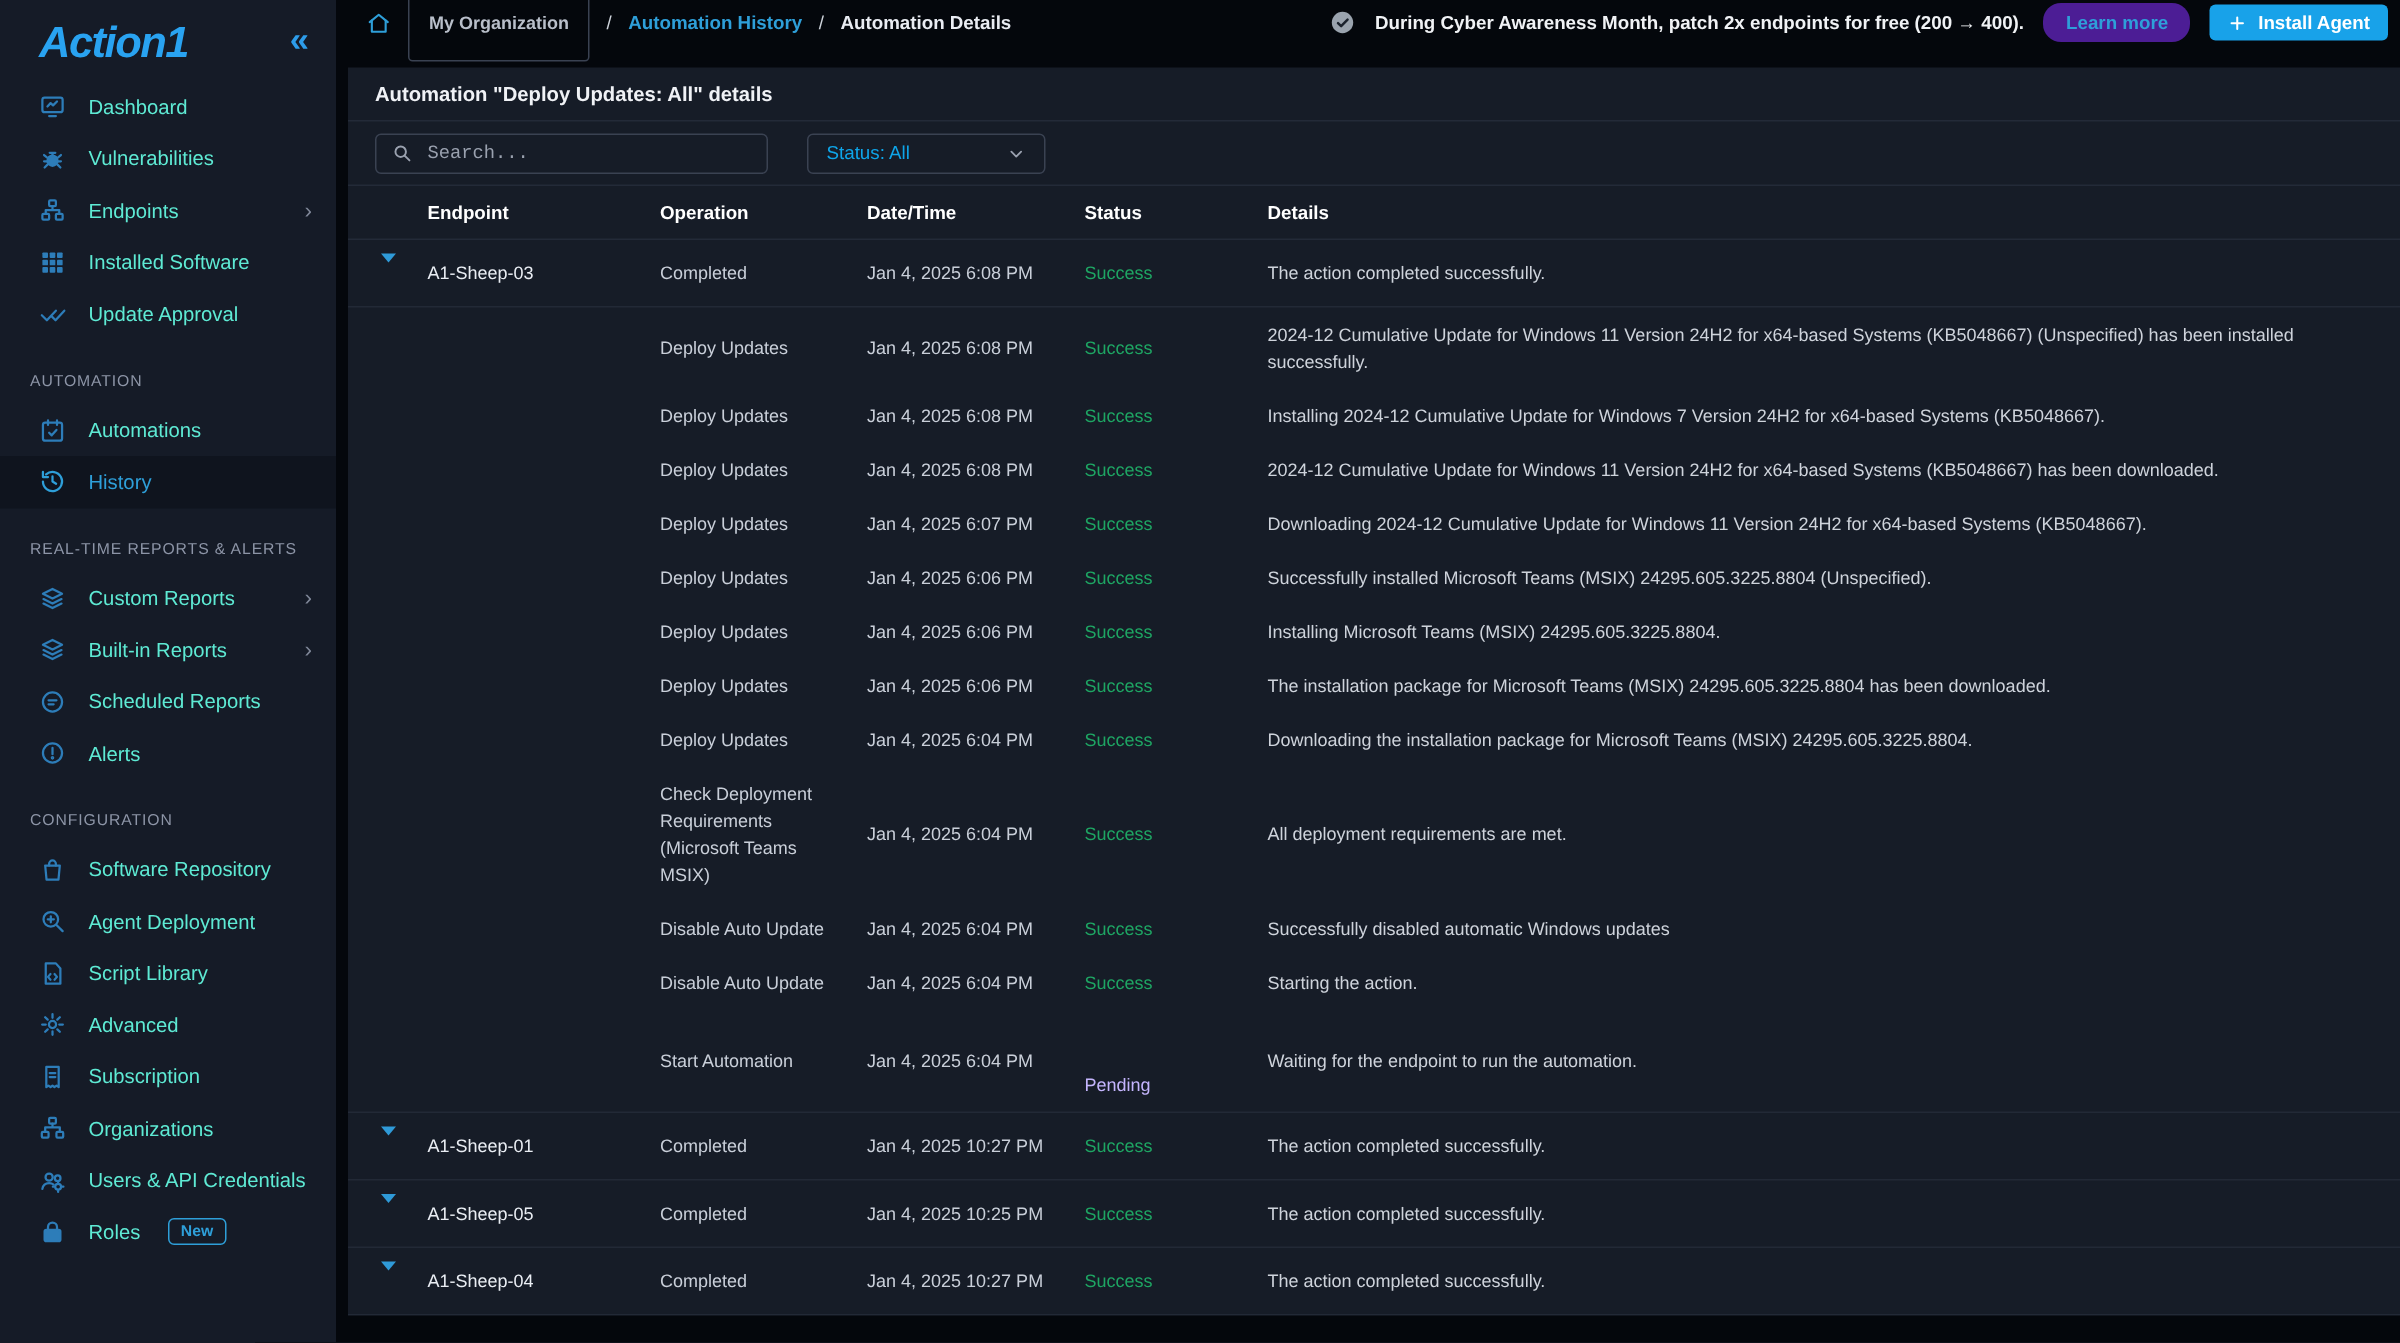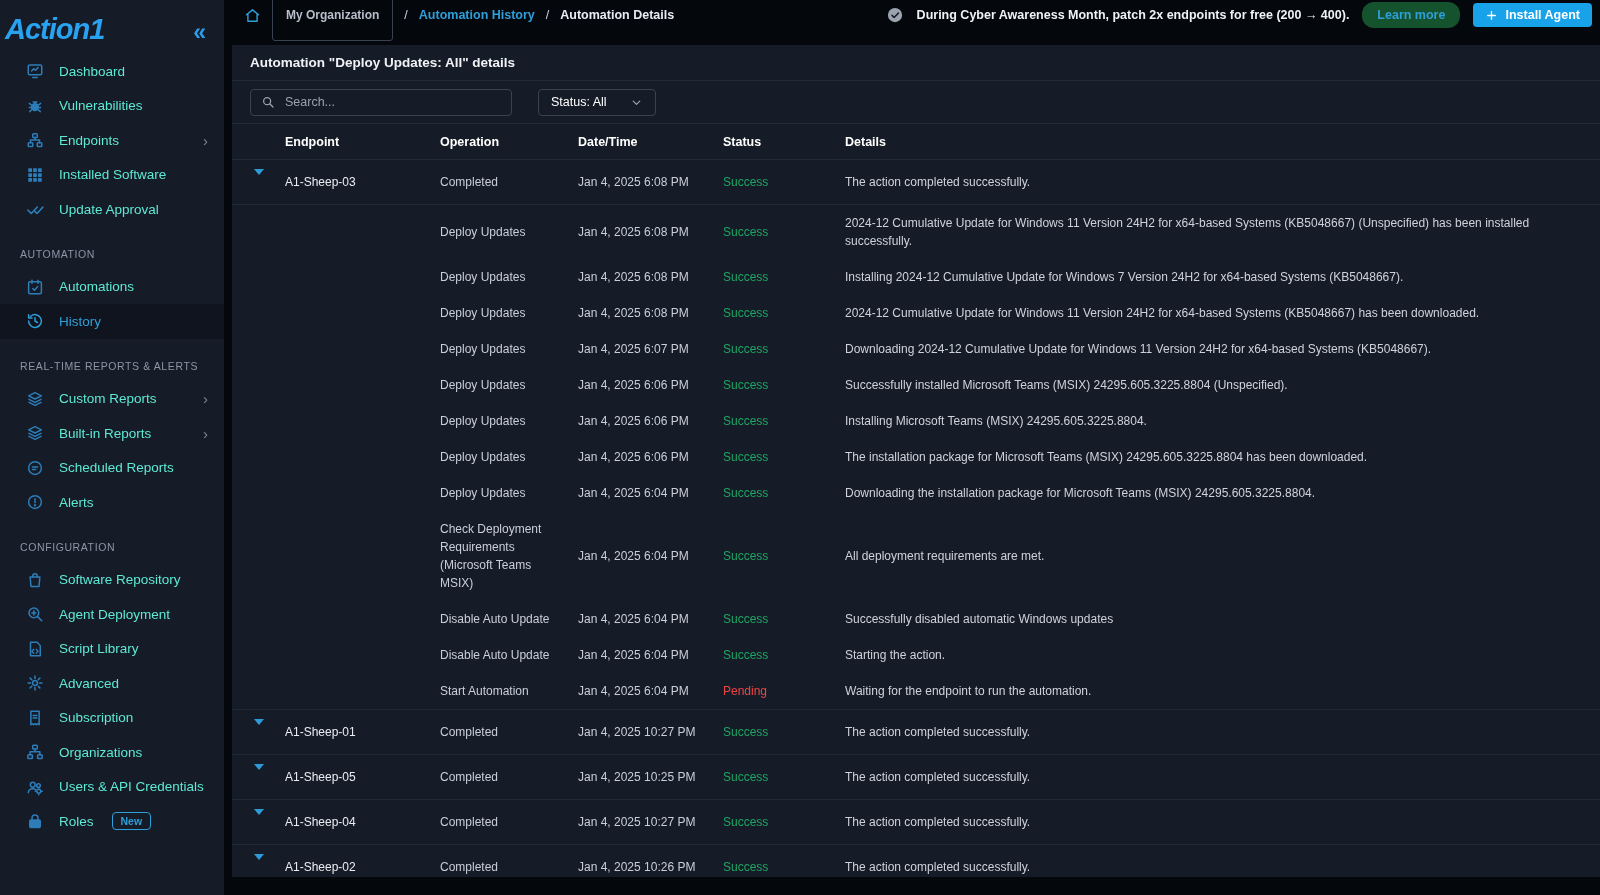--- a/index.html
+++ b/index.html
@@ -3,21 +3,21 @@
 <meta charset="utf-8">
 <style>
   html,body{margin:0;padding:0}
   body{
     width:1600px;height:895px;overflow:hidden;position:relative;
     background:#04070c;color:#dfe3ea;
     font-family:"Liberation Sans",sans-serif;
   }
   
   .sidebar{position:absolute;left:0;top:0;width:224px;height:895px;background:#151b27;z-index:3}
-  .logo-row{display:flex;align-items:flex-end;justify-content:space-between;padding:13px 18px 8px 5px}
+  .logo-row{display:flex;align-items:center;justify-content:space-between;padding:13px 18px 8px 26px}
   .logo{font-size:29px;font-weight:800;font-style:italic;color:#29a3f1;letter-spacing:-1px;cursor:pointer}
   .collapse{color:#2d9ce9;font-size:23px;font-weight:bold;cursor:pointer;margin-top:-6px}
   .section-header{padding:21px 0 10px 20px;font-size:10.5px;font-weight:normal;letter-spacing:.6px;color:#8d95a7}
   .nav-item{display:flex;align-items:center;height:34.5px;padding:0 16px 0 26px;cursor:pointer}
   .nav-item .icon{width:18px;height:18px;color:#2d7db9;display:flex;flex:none}
   .icon svg{width:100%;height:100%}
   .nav-item .label{margin-left:15px;font-size:13.5px;color:#5eead4;white-space:nowrap}
   .nav-item.active{background:#0f141e}
   .nav-item.active .label,.nav-item.active .icon{color:#2e9fd9}
   .nav-chevron{margin-left:auto;color:#7f8798;font-size:15px;line-height:1}
@@ -26,32 +26,32 @@
   .topbar{position:absolute;left:224px;right:0;top:0;height:30px;display:flex;align-items:center;justify-content:space-between;padding:0 8px 0 20px;box-sizing:border-box}
   .breadcrumb{display:flex;align-items:center;gap:11px;font-size:12.5px}
   .bc-home{width:17px;height:17px;color:#2e9fd9;display:flex;cursor:pointer}
   .bc-box{border:1px solid #3a4252;border-radius:3px;padding:18px 13px;color:#b9bfca;font-weight:bold;font-size:12px;cursor:pointer}
   .bc-sep{color:#cfd4dc}
   .bc-link{color:#2e9fd9;font-weight:bold;cursor:pointer;text-decoration:none}
   .bc-current{color:#e9ecf2;font-weight:bold}
   .banner{display:flex;align-items:center;gap:13px}
   .banner .icon{width:18px;height:18px;display:flex}
   .banner-text{font-size:12.5px;font-weight:bold;color:#f0f2f5}
-  .learn-more{background:#14532d;color:#2e9fd9;font-weight:bold;font-size:12.5px;border:none;border-radius:12px;padding:6px 15px;cursor:pointer;font-family:inherit}
+  .learn-more{background:#4c1d95;color:#2e9fd9;font-weight:bold;font-size:12.5px;border:none;border-radius:12px;padding:6px 15px;cursor:pointer;font-family:inherit}
   .install-agent{background:#18a2e9;color:#fff;font-weight:bold;font-size:12.5px;border:none;border-radius:4px;padding:5px 12px;display:flex;align-items:flex-end;gap:7px;cursor:pointer;font-family:inherit}
   .install-agent .icon{width:13px;height:13px;display:flex;color:#fff}
   
   .card{position:absolute;left:232px;top:45px;right:0;bottom:18px;background:#161c27;overflow:hidden}
   .card-title{height:35px;line-height:35px;padding-left:18px;font-size:13.5px;font-weight:bold;color:#f0f2f6;border-bottom:1px solid #232a38}
   .filters{height:42px;border-bottom:1px solid #232a38;display:flex;align-items:center;padding-left:18px;gap:26px}
   .search-box{width:262px;height:27px;border:1px solid #3a4252;border-radius:4px;display:flex;align-items:center;padding:0 10px;gap:8px;box-sizing:border-box}
   .search-box .icon{width:14px;height:14px;color:#9aa1af;display:flex;flex:none}
-  .search-box input{background:transparent;border:none;outline:none;color:#dfe3ea;font-size:12.5px;width:100%;font-family:Liberation Sans, sans-serif}
+  .search-box input{background:transparent;border:none;outline:none;color:#dfe3ea;font-size:12.5px;width:100%;font-family:Liberation Mono, monospace}
   .search-box input::placeholder{color:#9aa1af}
-  .status-select{width:118px;height:27px;border:1px solid #3a4252;border-radius:4px;display:flex;align-items:center;justify-content:space-between;padding:0 12px;box-sizing:border-box;font-size:12.5px;color:#ffffff;cursor:pointer}
+  .status-select{width:159px;height:27px;border:1px solid #3a4252;border-radius:4px;display:flex;align-items:center;justify-content:space-between;padding:0 12px;box-sizing:border-box;font-size:12.5px;color:#0ea5e9;cursor:pointer}
   .status-select .icon{width:13px;height:13px;color:#9aa1af;display:flex}
   .grid{display:grid;grid-template-columns:53px 155px 138px 145px 122px 1fr}
   .thead{height:35px;align-items:center;border-bottom:1px solid #232a38;font-size:12.5px;font-weight:bold;color:#fff}
   .row{align-items:center;padding:9px 0;font-size:12px;line-height:18px}
   .row.hr{border-bottom:1px solid #222936}
   .cell-arrow{justify-self:center;cursor:pointer;padding:4px}
   .tri{width:0;height:0;border-left:5px solid transparent;border-right:5px solid transparent;border-top:6px solid #2f9ad8}
   .cell-endpoint{color:#e9edf3}
   .cell-op,.cell-dt{color:#c9cfd9;padding-right:12px}
   .cell-details{color:#ced3db;padding-right:58px}
@@ -427,21 +427,21 @@
         <div class="cell-op">Disable Auto Update</div>
         <div class="cell-dt">Jan 4, 2025 6:04 PM</div>
         <div class="cell-status" style="color: rgb(30, 165, 99);">Success</div>
         <div class="cell-details">Starting the action.</div>
       </div>
       <div class="row grid hr">
         <div class="cell-arrow"></div>
         <div class="cell-endpoint"></div>
         <div class="cell-op">Start Automation</div>
         <div class="cell-dt">Jan 4, 2025 6:04 PM</div>
-        <div class="cell-status" style="color: #ef4444;">Pending</div>
+        <div class="cell-status" style="color: #c4b5fd; margin-top: 32px;">Pending</div>
         <div class="cell-details">Waiting for the endpoint to run the automation.</div>
       </div>
       <div class="row grid hr">
         <div class="cell-arrow"><span class="tri"></span></div>
         <div class="cell-endpoint">A1-Sheep-01</div>
         <div class="cell-op">Completed</div>
         <div class="cell-dt">Jan 4, 2025 10:27 PM</div>
         <div class="cell-status" style="color: rgb(30, 165, 99);">Success</div>
         <div class="cell-details">The action completed successfully.</div>
       </div>

